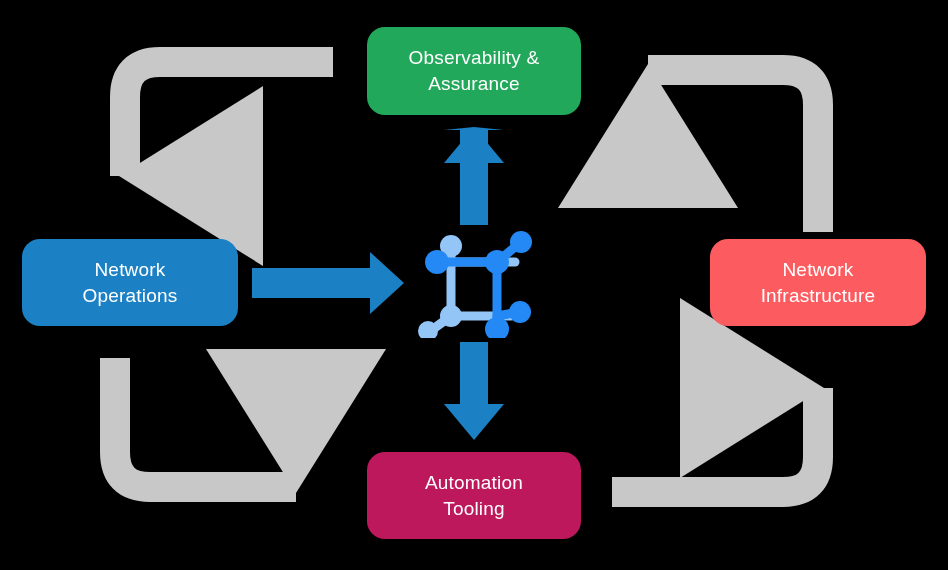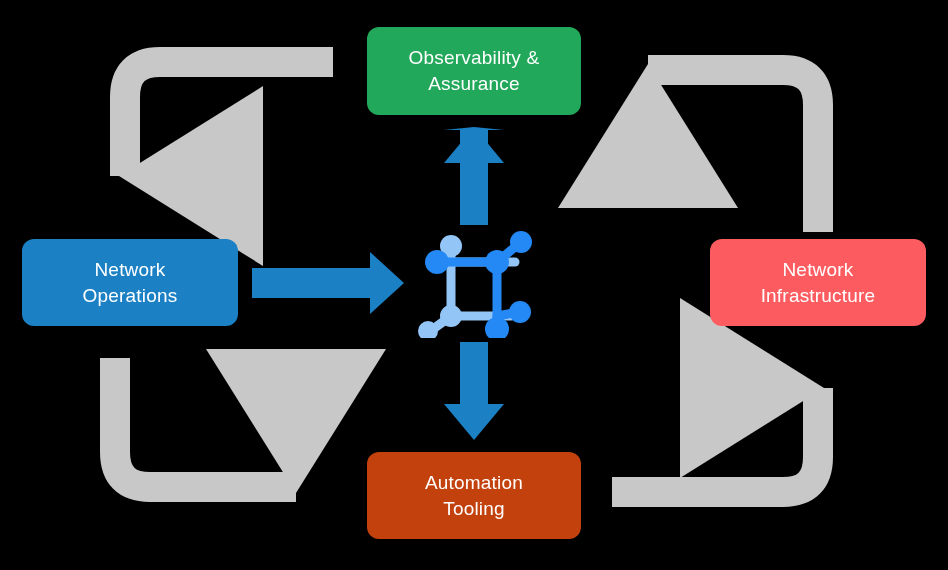--- a/index.html
+++ b/index.html
@@ -12,21 +12,21 @@
   }
   #canvas {
     position: relative;
     width: 948px;
     height: 570px;
     background: #000000;
     overflow: hidden;
   }
   .node-box {
     position: absolute;
-    border-radius: 12px;
+    border-radius: 18px;
     display: flex;
     align-items: center;
     justify-content: center;
     text-align: center;
     color: #ffffff;
     font-size: 19px;
     line-height: 1.35;
     font-weight: 400;
     letter-spacing: 0.2px;
     box-sizing: border-box;
@@ -145,16 +145,16 @@
 
   <div class="node-box" id="box-observability" style="background:#22A85A">Observability &amp;
 Assurance</div>
 
   <div class="node-box" id="box-network-operations" style="background:#1B80C4">Network
 Operations</div>
 
   <div class="node-box" id="box-network-infrastructure" style="background:#FC5C60">Network
 Infrastructure</div>
 
-  <div class="node-box" id="box-automation-tooling" style="background:#c2410c">Automation
+  <div class="node-box" id="box-automation-tooling" style="background:#be185d">Automation
 Tooling</div>
 
 </div>
 
 </body></html>

